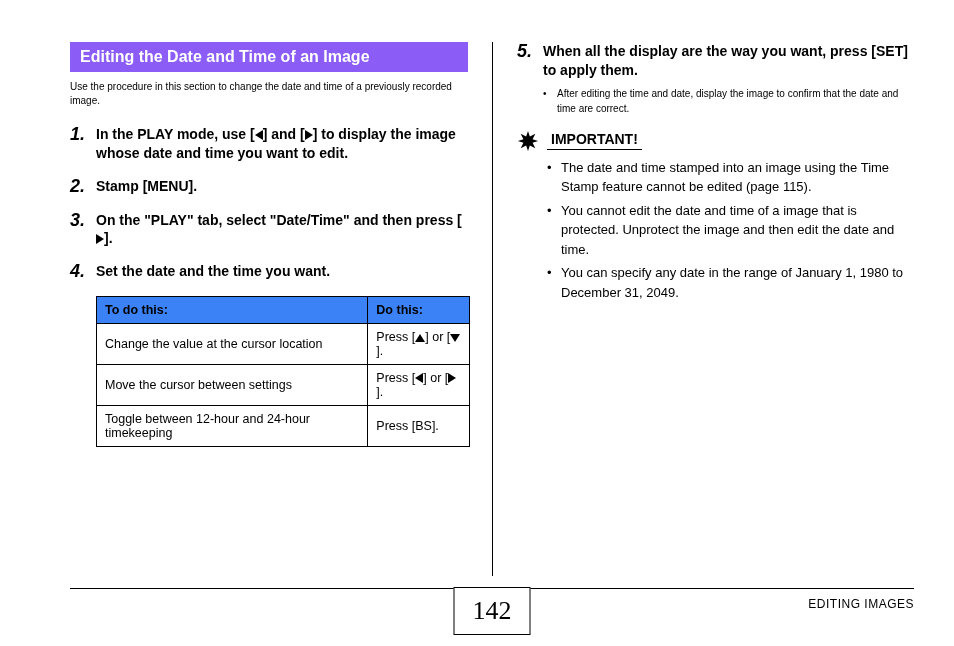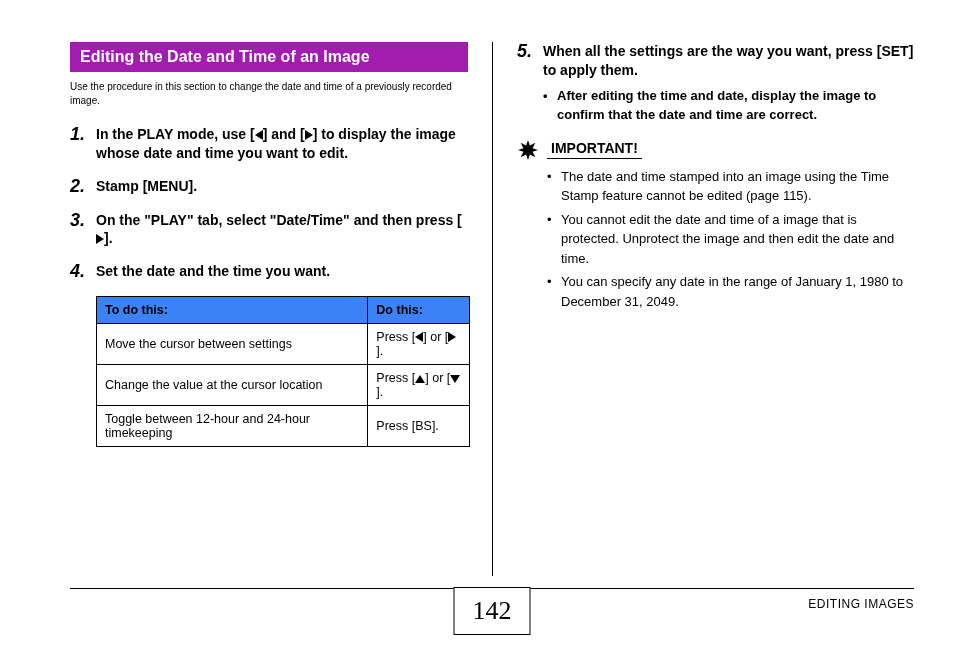--- a/index.html
+++ b/index.html
@@ -14,34 +14,34 @@
   }
   .page {
     position: absolute;
     left: 70px; right: 40px; top: 42px; bottom: 70px;
     display: flex;
   }
   .col { width: 50%; }
   .col-left { padding-right: 24px; }
   .col-right { padding-left: 24px; border-left: 1px solid #000; }
   .section-title {
-    background: #a21caf;
+    background: #8b5cf6;
     color: #fff;
     font-weight: bold;
     font-size: 16px;
     padding: 6px 10px;
     display: inline-block;
     width: 100%;
   }
   .intro { font-size: 10px; margin: 8px 0 18px; line-height: 1.35; }
   .step { display: flex; margin: 10px 0 14px; }
   .step-num { font-style: italic; font-weight: bold; font-size: 18px; width: 26px; flex: 0 0 26px; line-height: 1.1; }
   .step-body { font-size: 14px; font-weight: bold; line-height: 1.35; }
   .sub-bullets { list-style: none; padding: 0; margin: 6px 0 0 0; }
-  .sub-bullets li { font-size: 13px; font-weight: bold; position: relative; padding-left: 14px; line-height: 1.5; }
+  .sub-bullets li { font-size: 10px; font-weight: normal; position: relative; padding-left: 14px; line-height: 1.5; }
   .sub-bullets li::before { content: "•"; position: absolute; left: 0; top: 0; }
   .tri { display:inline-block; width:0; height:0; vertical-align: -1px; }
   .tri-left { border-top:5px solid transparent; border-bottom:5px solid transparent; border-right:8px solid #000; }
   .tri-right { border-top:5px solid transparent; border-bottom:5px solid transparent; border-left:8px solid #000; }
   .tri-up { border-left:5px solid transparent; border-right:5px solid transparent; border-bottom:8px solid #000; }
   .tri-down { border-left:5px solid transparent; border-right:5px solid transparent; border-top:8px solid #000; }
   table.inst { border-collapse: collapse; width: 94%; margin: 10px 0 0 26px; font-size: 12.5px; }
   table.inst th, table.inst td { border: 1px solid #000; padding: 6px 8px; text-align: left; vertical-align: middle; }
   table.inst th { background: #3b82f6; color:#000; font-weight: bold; }
   .important-row { display:flex; align-items:center; gap:8px; margin: 4px 0 6px; }
@@ -96,44 +96,44 @@
 
     <table class="inst">
       <thead>
         <tr>
           <th>To do this:</th>
           <th>Do this:</th>
         </tr>
       </thead>
       <tbody>
         <tr>
+          <td>Change the value at the cursor location</td>
+          <td>
+            <span>Press [</span><span class="tri tri-up"></span><span>] or [</span><span class="tri tri-down"></span><span>].</span>
+          </td>
+        </tr>
+        <tr>
           <td>Move the cursor between settings</td>
           <td>
             <span>Press [</span><span class="tri tri-left"></span><span>] or [</span><span class="tri tri-right"></span><span>].</span>
-          </td>
-        </tr>
-        <tr>
-          <td>Change the value at the cursor location</td>
-          <td>
-            <span>Press [</span><span class="tri tri-up"></span><span>] or [</span><span class="tri tri-down"></span><span>].</span>
           </td>
         </tr>
         <tr>
           <td>Toggle between 12-hour and 24-hour timekeeping</td>
           <td>Press [BS].</td>
         </tr>
       </tbody>
     </table>
   </div>
 
   <div class="col col-right">
     <div class="step" style="margin-top:0;">
       <div class="step-num">5.</div>
       <div class="step-body">
-        <span>When all the settings are the way you want, press [SET] to apply them.</span>
+        <span>When all the display are the way you want, press [SET] to apply them.</span>
         <ul class="sub-bullets">
           <li>After editing the time and date, display the image to confirm that the date and time are correct.</li>
         </ul>
       </div>
     </div>
 
     <div class="important-row">
       <svg class="burst" viewBox="0 0 24 24">
         <polygon points="12,1 14,7 20,4 17,10 23,12 17,14 20,20 14,17 12,23 10,17 4,20 7,14 1,12 7,10 4,4 10,7" fill="#000"></polygon>
       </svg>

